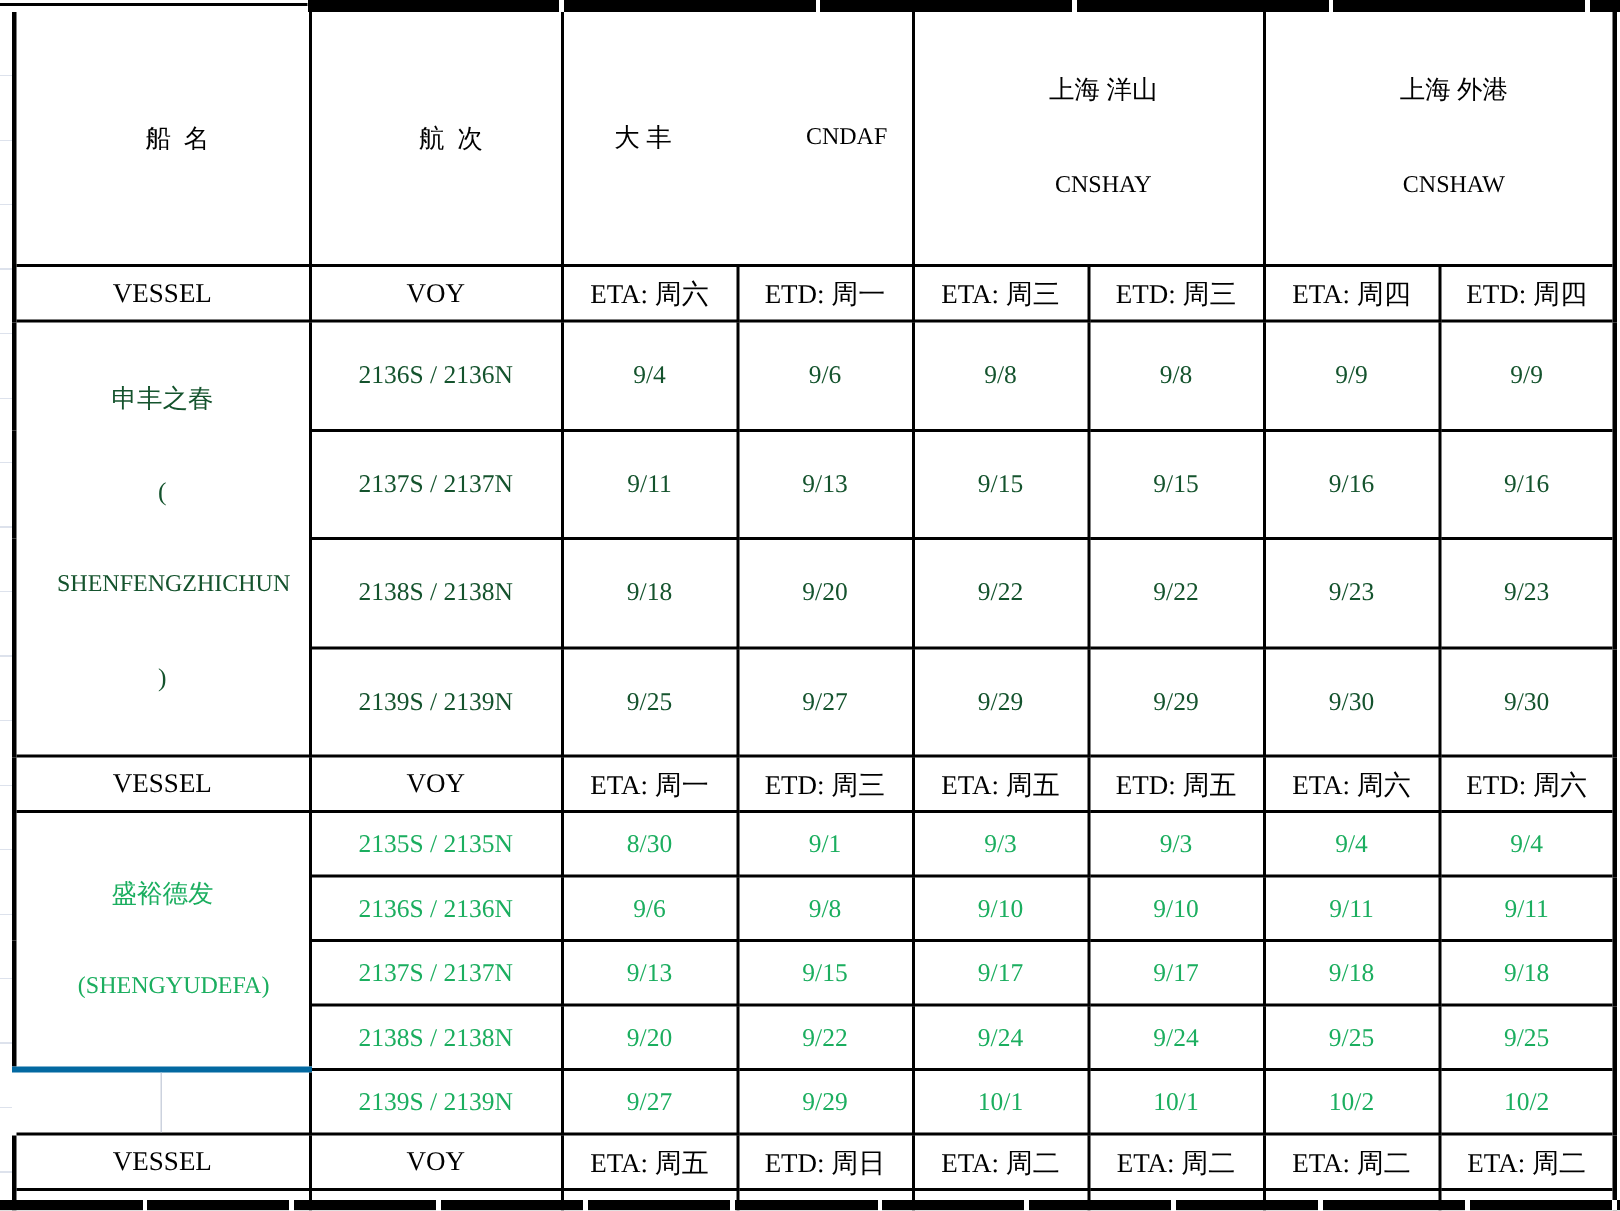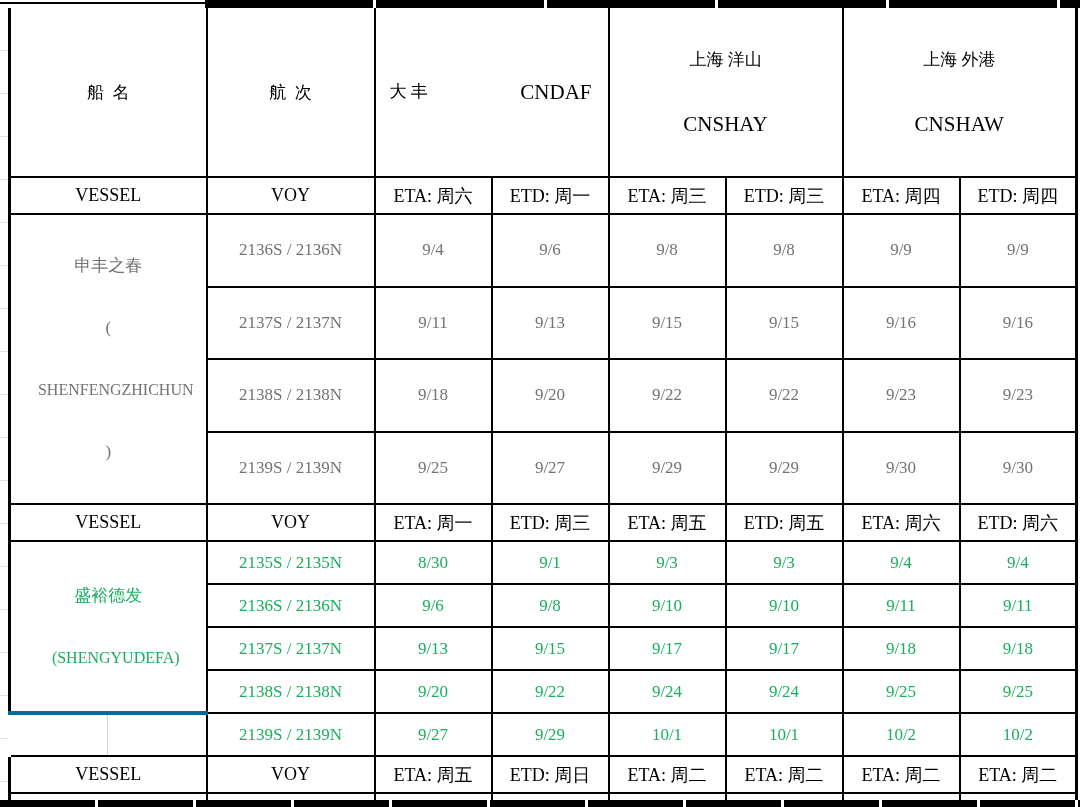--- a/index.html
+++ b/index.html
@@ -20,34 +20,34 @@
   col.c1 {width:197px;} col.c2 {width:168px;} col.cd {width:117px;}
 
   td {border:2px solid #000; text-align:center; vertical-align:middle;
       padding:0; overflow:hidden; white-space:pre;}
   tr:first-child td {border-top:0;}
   .bl {border-left:3px solid #000;}
   .br {border-right:3px solid #000;margin-left:24px;}
 
   tr.hA {height:85px;}  tr.sub {height:37px;}  tr.dr {height:43px;}
 
-  tr.hA td {font-size:17px;}
+  tr.hA td {font-size:17px;padding-left:20px;}
   td.portsplit {text-align:center;}
   .portsplit .inner {display:flex; justify-content:space-between; align-items:center;
                      padding:0 16px 0 14px;}
   .port-line1 {font-size:17px; line-height:24px;}
-  .port-line2 {font-size:21px; line-height:24px;}
+  .port-line2 {font-size:16px; line-height:24px;}
 
   tr.sub td {font-size:18px;}
 
   tr.dr td {font-size:17px;}
   td.name div {line-height:22px; font-size:17px;}
   td.name div.latin {font-size:16px;margin-left:15px;}
 
-  tr.ca {color:#737373;}
+  tr.ca {color:#14532d;}
   tr.cb {color:#1BAE5F;}
   tr.cc {color:#2828E0;}
 
   
   td.name-gray-bottom {border-bottom:4px solid #0369a1;}
   td.split {border-left:3px solid #fff; border-top:2px solid #ccd2de; position:relative;}
   td.split::after {content:""; position:absolute; left:96px; top:0; bottom:0; width:1px;
                    background:#ccd2de;}
 </style>
 </head>

